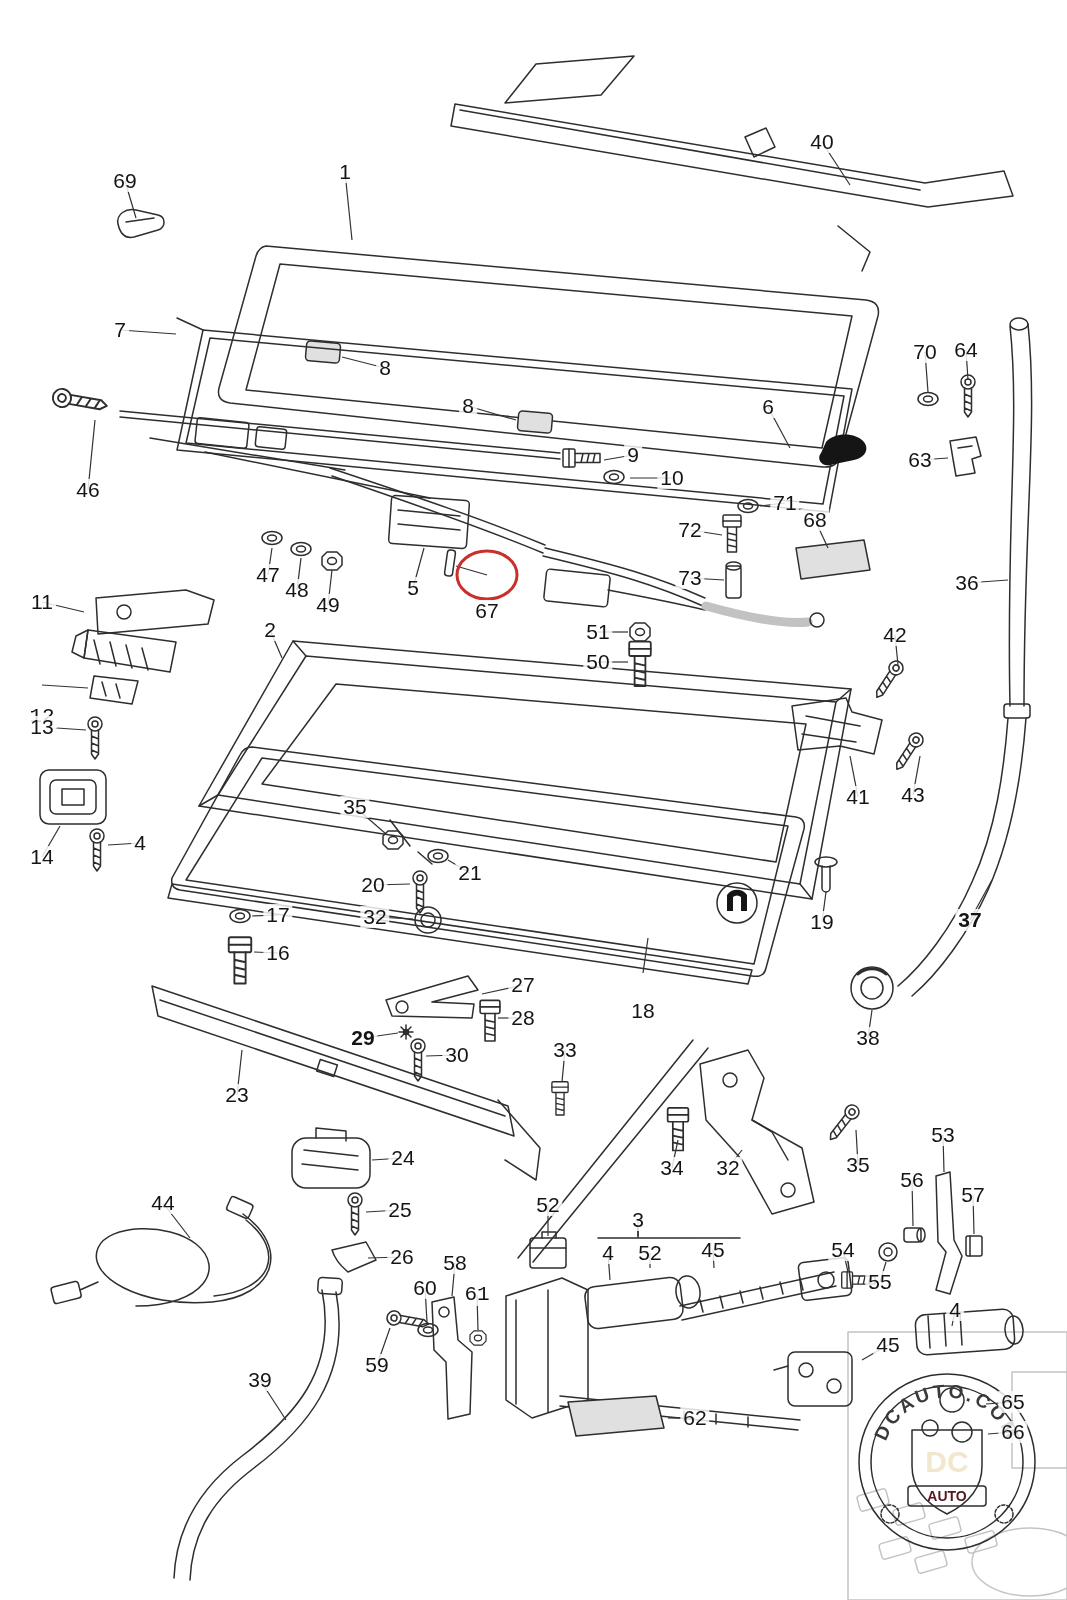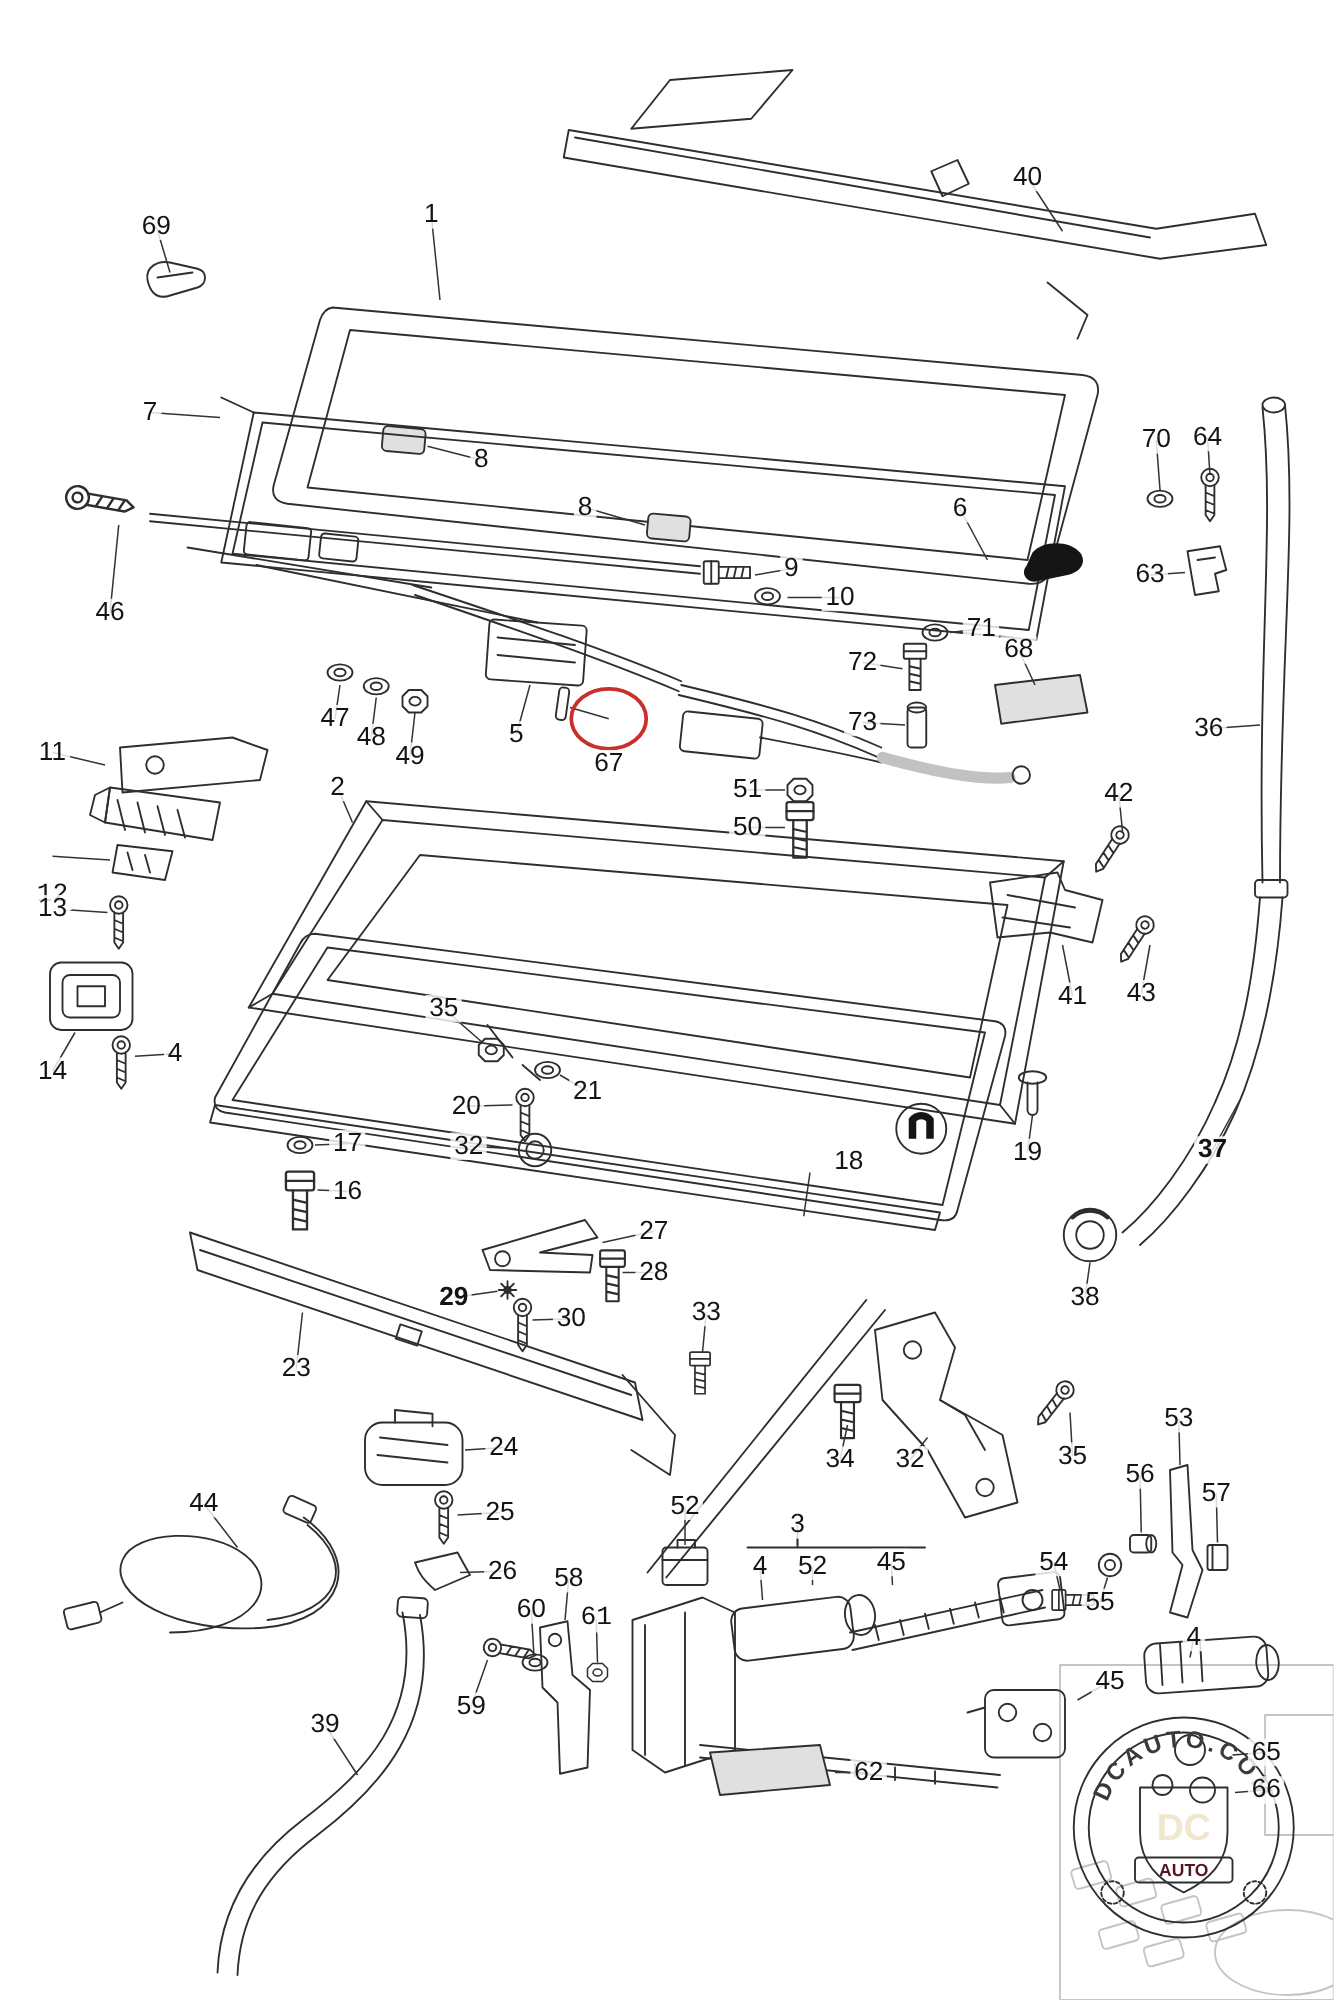--- a/index.html
+++ b/index.html
@@ -402,21 +402,21 @@
       <div class="callout" style="left: 913px; top: 795px;">43</div>
       <div class="callout" style="left: 355px; top: 807px;">35</div>
       <div class="callout" style="left: 470px; top: 873px;">21</div>
       <div class="callout" style="left: 373px; top: 885px;">20</div>
       <div class="callout" style="left: 375px; top: 917px;">32</div>
       <div class="callout" style="left: 42px; top: 857px;">14</div>
       <div class="callout" style="left: 140px; top: 843px;">4</div>
       <div class="callout" style="left: 278px; top: 915px;">17</div>
       <div class="callout" style="left: 278px; top: 953px;">16</div>
       <div class="callout" style="left: 822px; top: 922px;">19</div>
-      <div class="callout" style="left: 643px; top: 929px; margin-left: 36px;">18</div>
+      <div class="callout" style="left: 643px; top: 1011px;">18</div>
       <div class="callout" style="left: 970px; top: 920px; font-weight: bold;">37</div>
       <div class="callout" style="left: 523px; top: 985px;">27</div>
       <div class="callout" style="left: 523px; top: 1018px;">28</div>
       <div class="callout" style="left: 363px; top: 1038px; font-weight: bold;">29</div>
       <div class="callout" style="left: 457px; top: 1055px;">30</div>
       <div class="callout" style="left: 565px; top: 1050px;">33</div>
       <div class="callout" style="left: 868px; top: 1038px;">38</div>
       <div class="callout" style="left: 237px; top: 1095px;">23</div>
       <div class="callout" style="left: 672px; top: 1168px;">34</div>
       <div class="callout" style="left: 728px; top: 1168px;">32</div>

